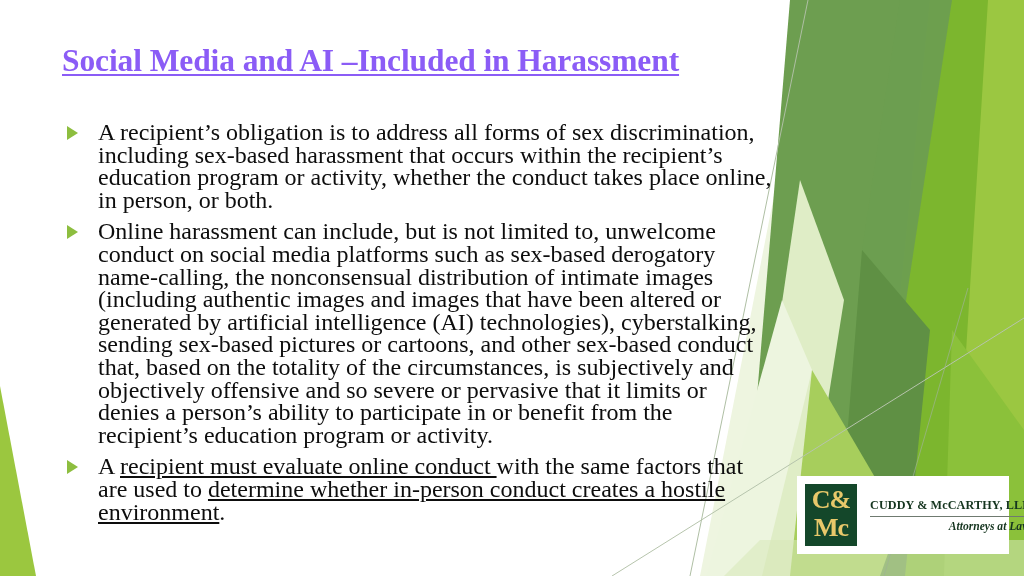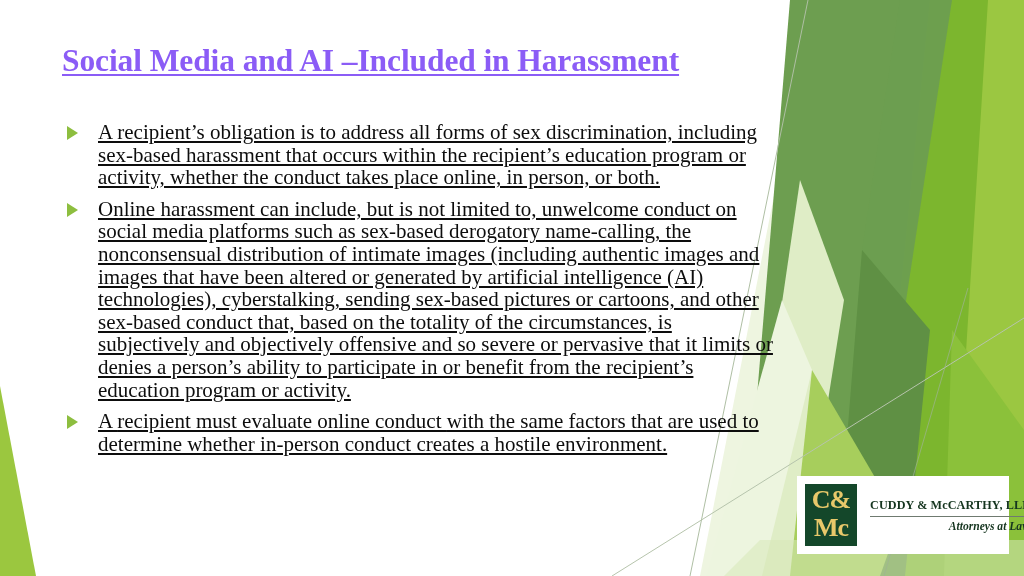--- a/index.html
+++ b/index.html
@@ -54,25 +54,24 @@
     left: 62px;
     top: 121px;
     width: 712px;
   }
 
   .bullet-row {
     position: relative;
     display: block;
     padding-left: 36px;
     margin-bottom: 9px;
-    font-size: 21px;
+    font-size: 24px;
     line-height: 22.6px;
     color: #0d0d0d;
     text-align: left;
-    text-decoration: underline;
   }
   .bullet-row:last-child { margin-bottom: 16px; }
 
   .bullet-marker {
     position: absolute;
     left: 5px;
     top: 5px;
     width: 0;
     height: 0;
     border-top: 7px solid transparent;

